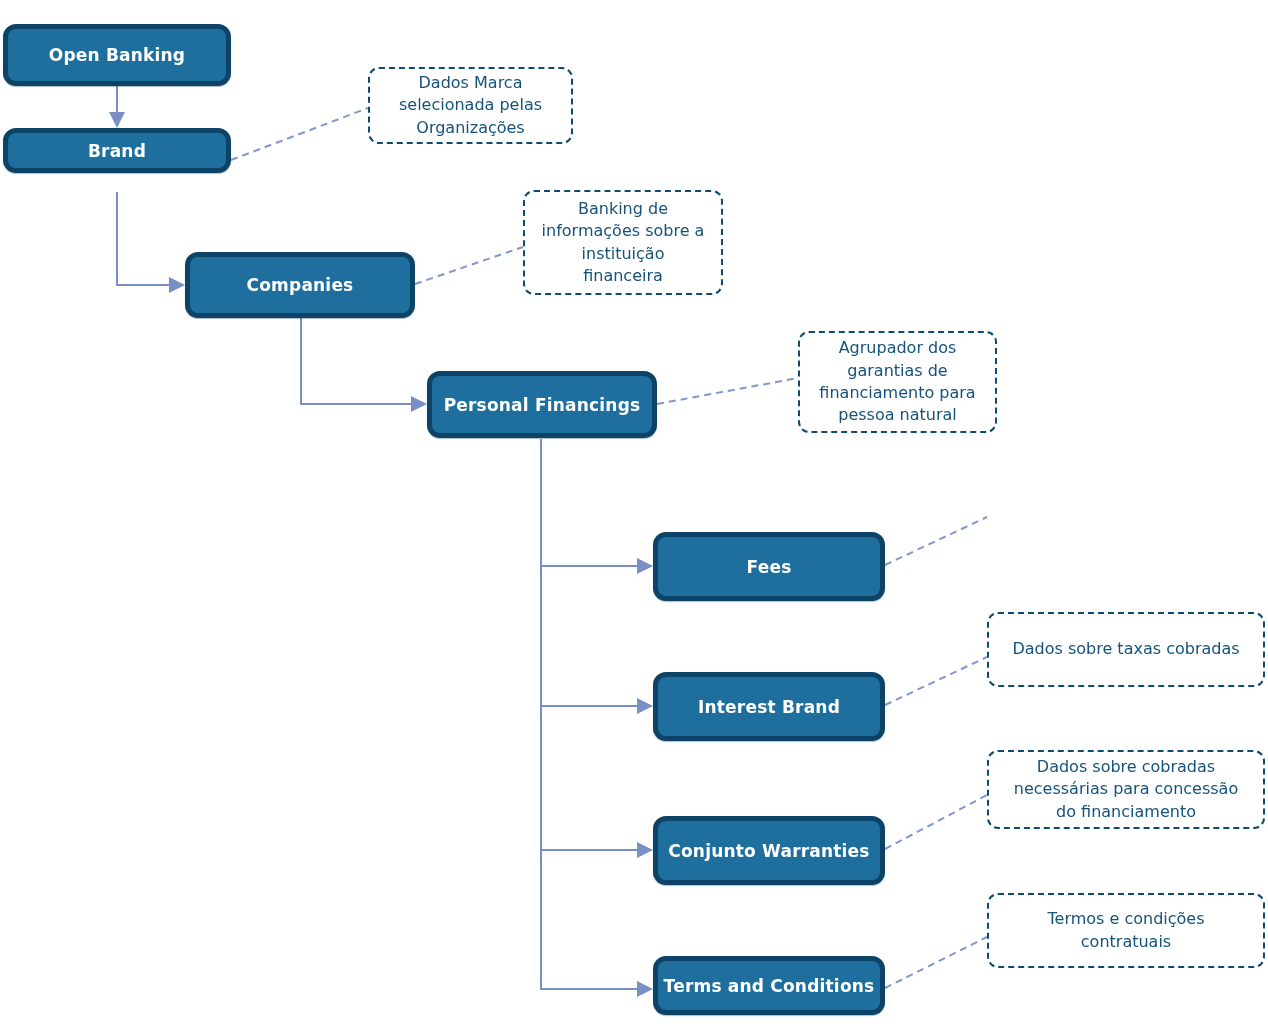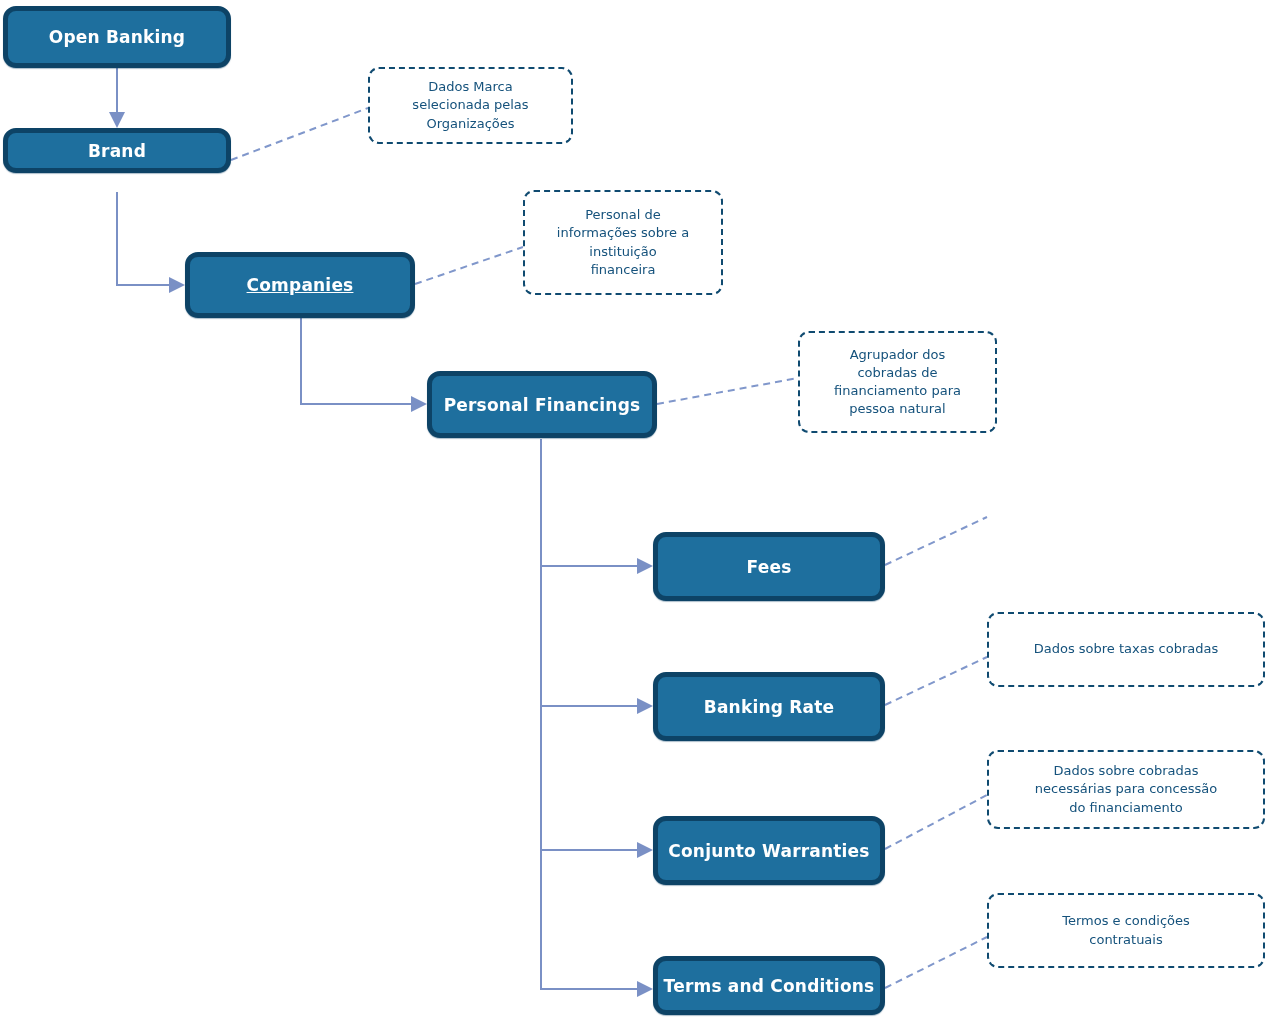--- a/index.html
+++ b/index.html
@@ -37,21 +37,21 @@
     position: absolute;
     box-sizing: border-box;
     background: #ffffff;
     border: 2px dashed #0f4a70;
     border-radius: 11px;
     display: flex;
     flex-direction: column;
     align-items: center;
     justify-content: center;
     color: #15527c;
-    font-size: 13px;
+    font-size: 16px;
     line-height: 1.4;
     text-align: center;
   }
   .note div { white-space: nowrap; }
 </style>
 </head>
 <body>
 
 <div class="canvas">
 
@@ -72,68 +72,68 @@
 
     <path d="M231,160 L368,108" fill="none" stroke="#8097cb" stroke-width="2" stroke-dasharray="7 5"></path>
     <path d="M415,284 L523,247" fill="none" stroke="#8097cb" stroke-width="2" stroke-dasharray="7 5"></path>
     <path d="M657,404 L798,378" fill="none" stroke="#8097cb" stroke-width="2" stroke-dasharray="7 5"></path>
     <path d="M885,565 L987,517" fill="none" stroke="#8097cb" stroke-width="2" stroke-dasharray="7 5"></path>
     <path d="M885,705 L987,657" fill="none" stroke="#8097cb" stroke-width="2" stroke-dasharray="7 5"></path>
     <path d="M885,849 L987,795" fill="none" stroke="#8097cb" stroke-width="2" stroke-dasharray="7 5"></path>
     <path d="M885,988 L987,937" fill="none" stroke="#8097cb" stroke-width="2" stroke-dasharray="7 5"></path>
   </svg>
 
-  <div class="node" style="left:3px; top:6px; width:228px; height:62px;">
+  <div class="node" style="left:3px; top:24px; width:228px; height:62px;">
     <span>Open Banking</span>
   </div>
 
   <div class="node" style="left:3px; top:128px; width:228px; height:45px;">
     <span>Brand</span>
   </div>
 
-  <div class="node" style="left:185px; top:252px; width:230px; height:66px;text-decoration:underline;">
+  <div class="node" style="left:185px; top:252px; width:230px; height:66px;">
     <span>Companies</span>
   </div>
 
   <div class="node" style="left:427px; top:371px; width:230px; height:67px;">
     <span>Personal Financings</span>
   </div>
 
   <div class="node" style="left:653px; top:532px; width:232px; height:69px;">
     <span>Fees</span>
   </div>
 
   <div class="node" style="left:653px; top:672px; width:232px; height:69px;">
-    <span>Banking Rate</span>
+    <span>Interest Brand</span>
   </div>
 
   <div class="node" style="left:653px; top:816px; width:232px; height:69px;">
     <span>Conjunto Warranties</span>
   </div>
 
   <div class="node" style="left:653px; top:956px; width:232px; height:59px;">
     <span>Terms and Conditions</span>
   </div>
 
   <div class="note" style="left:368px; top:67px; width:205px; height:77px;">
     <div>Dados Marca</div>
     <div>selecionada pelas</div>
     <div>Organizações</div>
   </div>
 
   <div class="note" style="left:523px; top:190px; width:200px; height:105px;">
-    <div>Personal de</div>
+    <div>Banking de</div>
     <div>informações sobre a</div>
     <div>instituição</div>
     <div>financeira</div>
   </div>
 
   <div class="note" style="left:798px; top:331px; width:199px; height:102px;">
     <div>Agrupador dos</div>
-    <div>cobradas de</div>
+    <div>garantias de</div>
     <div>financiamento para</div>
     <div>pessoa natural</div>
   </div>
 
 
   <div class="note" style="left:987px; top:612px; width:278px; height:75px;">
     <div>Dados sobre taxas cobradas</div>
   </div>
 
   <div class="note" style="left:987px; top:750px; width:278px; height:79px;">

